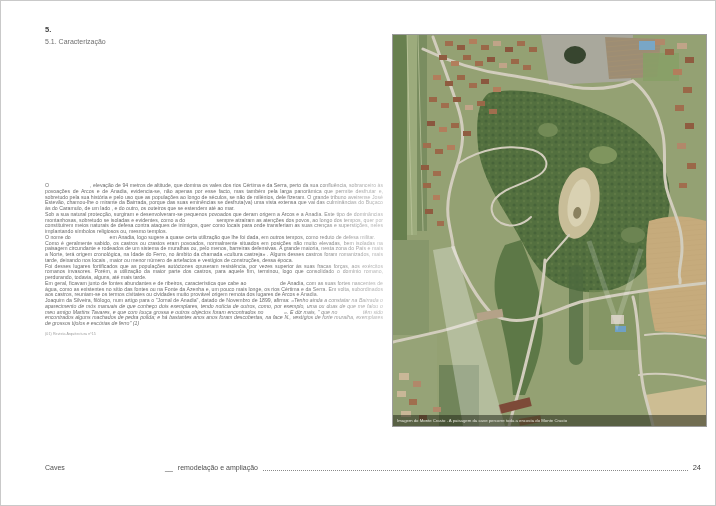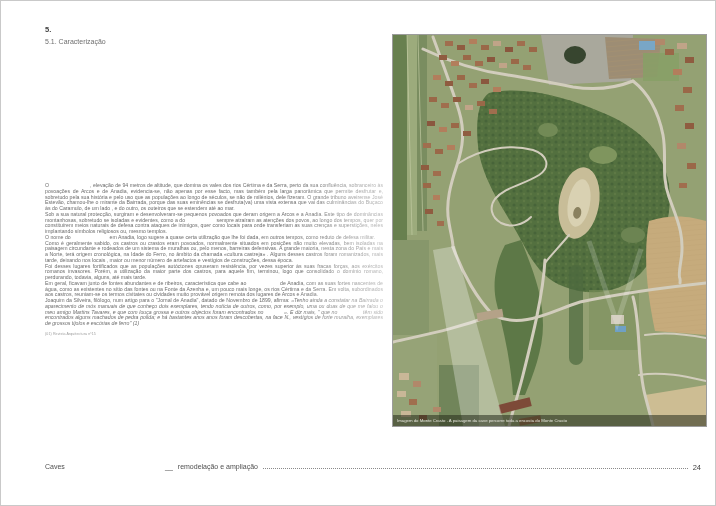--- a/index.html
+++ b/index.html
@@ -15,21 +15,21 @@
   .it{font-style:italic;}
   .fade{position:absolute;top:0;right:-2px;width:95px;height:236px;pointer-events:none;
     background:linear-gradient(to right, rgba(255,255,255,0), rgba(255,255,255,0.55));}
   .footnote{margin-top:5px;font-size:3.6px;color:#9b9b9b;text-align:left;letter-spacing:0.1px;}
   figure.aerial{position:absolute;left:391px;top:33px;width:313px;height:391px;margin:0;
     border:1px solid #9c9c9c;box-sizing:content-box;overflow:hidden;background:#93a173;}
   figure.aerial svg{display:block;width:313px;height:391px;}
   figcaption.cap{position:absolute;left:0;right:0;bottom:0;height:11px;
     background:rgba(38,43,28,0.55);color:#e6e6dc;font-size:4.3px;line-height:11px;
     padding-left:4px;white-space:nowrap;overflow:hidden;}
-  .footer{position:absolute;left:44px;right:14px;top:462px;display:flex;align-items:flex-start;
+  .footer{position:absolute;left:44px;right:14px;top:462px;display:flex;align-items:center;
     font-size:7px;color:#4f4f4f;}
   .f-project{width:120px;}
   .f-sep{margin-right:5px;color:#4f4f4f;}
   .f-sub{white-space:nowrap;}
   .f-dots{flex:1;margin:0 5px;border-bottom:1.6px dotted #8a8a8a;height:5px;}
   .f-page{font-size:7.5px;color:#3f3f3f;}
 </style>
 </head>
 <body>
 

